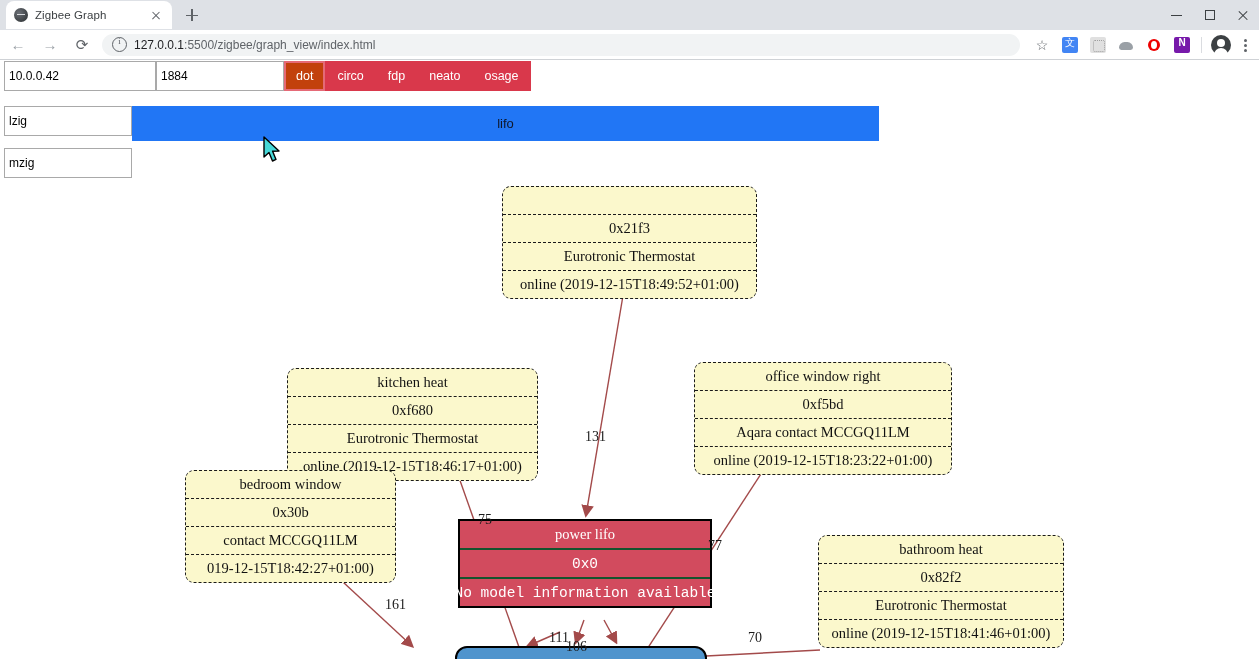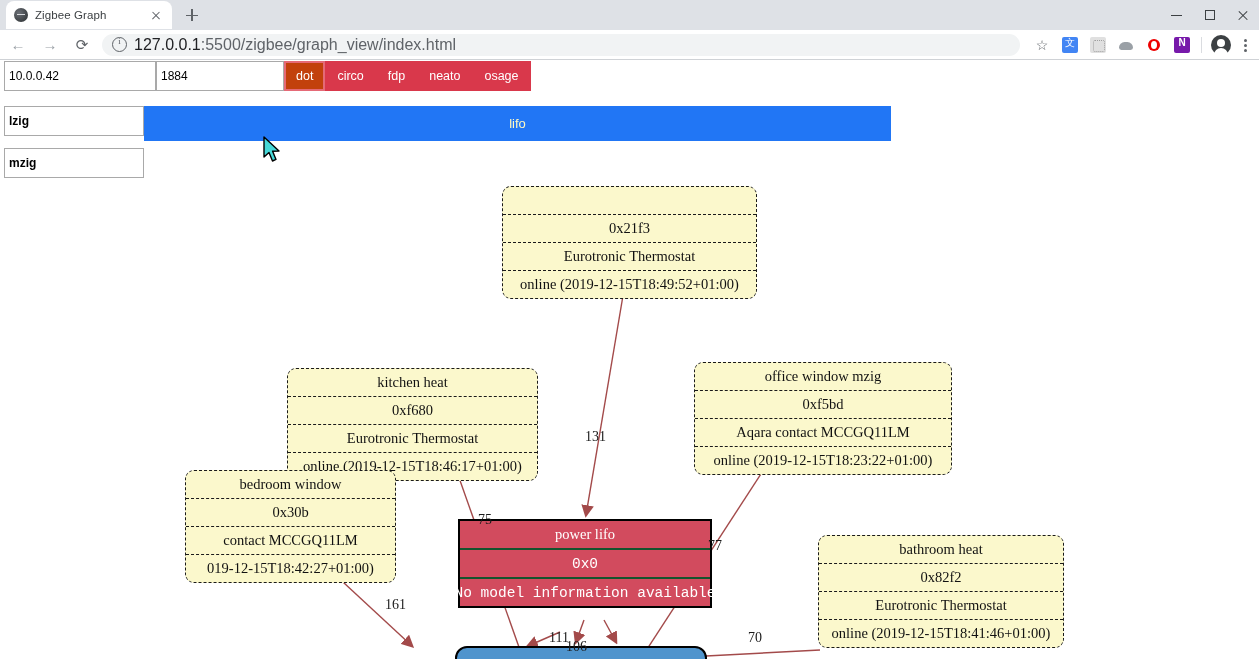--- a/index.html
+++ b/index.html
@@ -48,21 +48,21 @@
   .arrowglyph.active{color:#5f6368;}
   .reload{color:#5f6368;font-size:15px;line-height:28px;text-align:center;}
   .omnibox{
     flex:1;height:22px;margin:0 8px 0 6px;background:#f1f3f4;border-radius:11px;
     display:flex;align-items:center;padding:0 10px;box-sizing:border-box;
   }
   .info-icon{width:13px;height:13px;border:1.1px solid #5f6368;border-radius:50%;
     margin-right:7px;position:relative;flex:0 0 13px;}
   .info-icon:after{content:"i";position:absolute;left:0;right:0;top:-2px;
     text-align:center;font-size:9px;color:#5f6368;font-family:"Liberation Serif",serif;}
-  .url{font-size:16px;color:#5f6368;white-space:nowrap;}
+  .url{font-size:12px;color:#5f6368;white-space:nowrap;}
   .url b{color:#202124;font-weight:400;}
   .tb-icons{display:flex;align-items:center;padding-right:4px;}
   .tb-ico{width:24px;height:24px;margin:0 2px;position:relative;flex:0 0 24px;}
   .star{color:#5f6368;font-size:14px;line-height:24px;text-align:center;}
   .sq{position:absolute;left:4px;top:4px;width:16px;height:16px;border-radius:2px;}
   .ico-translate{background:#4285f4;}
   .ico-translate:after{content:"文";position:absolute;left:0;right:0;top:-1px;text-align:center;
     font-size:10px;color:#fff;}
   .ico-grey{background:#e0e0e0;}
   .ico-grey:after{content:"";position:absolute;left:3px;top:3px;width:10px;height:10px;
@@ -106,23 +106,23 @@
   .btngroup{display:flex;}
   .btn{
     height:30px;box-sizing:border-box;background:#d9384b;color:#fff;border:none;
     font-size:12.5px;font-family:"Liberation Sans",sans-serif;
     display:flex;align-items:center;justify-content:center;padding:0 12px;cursor:pointer;
   }
   .btn.active{background:#c2410c;box-shadow:inset 0 0 0 2px #e56a77;}
   .wide-row{position:absolute;display:flex;align-items:stretch;}
   .row2{left:4px;top:46px;}
   .row3{left:4px;top:88px;}
-  .lbl-input{width:140px;font-weight:bold;}
+  .lbl-input{width:128px;}
   .bluebar{
-    width:747px;height:35px;background:#2176f5;color:#fef9c3;border:none;
+    width:747px;height:35px;background:#2176f5;color:#0f172a;border:none;
     display:flex;align-items:center;justify-content:center;
     font-size:13px;font-family:"Liberation Sans",sans-serif;cursor:pointer;text-align:center;
   }
   .gnode{position:absolute;background:#fbf8cc;box-sizing:border-box;}
   .gnode .row{
     display:flex;align-items:center;justify-content:center;
     font-family:"Liberation Serif","DejaVu Serif",serif;font-size:14.5px;color:#111;
     height:27px;white-space:nowrap;
   }
   .gnode.dashed{
@@ -248,21 +248,21 @@
     </div>
 
     <div class="gnode dashed" style="left:287px;top:308px;width:251px;">
       <div class="row">kitchen heat</div>
       <div class="row">0xf680</div>
       <div class="row">Eurotronic Thermostat</div>
       <div class="row">online (2019-12-15T18:46:17+01:00)</div>
     </div>
 
     <div class="gnode dashed" style="left:694px;top:302px;width:258px;">
-      <div class="row">office window mzig</div>
+      <div class="row">office window right</div>
       <div class="row">0xf5bd</div>
       <div class="row">Aqara contact MCCGQ11LM</div>
       <div class="row">online (2019-12-15T18:23:22+01:00)</div>
     </div>
 
     <div class="gnode dashed" style="left:185px;top:410px;width:211px;">
       <div class="row">bedroom window</div>
       <div class="row">0x30b</div>
       <div class="row">contact MCCGQ11LM</div>
       <div class="row">019-12-15T18:42:27+01:00)</div>

